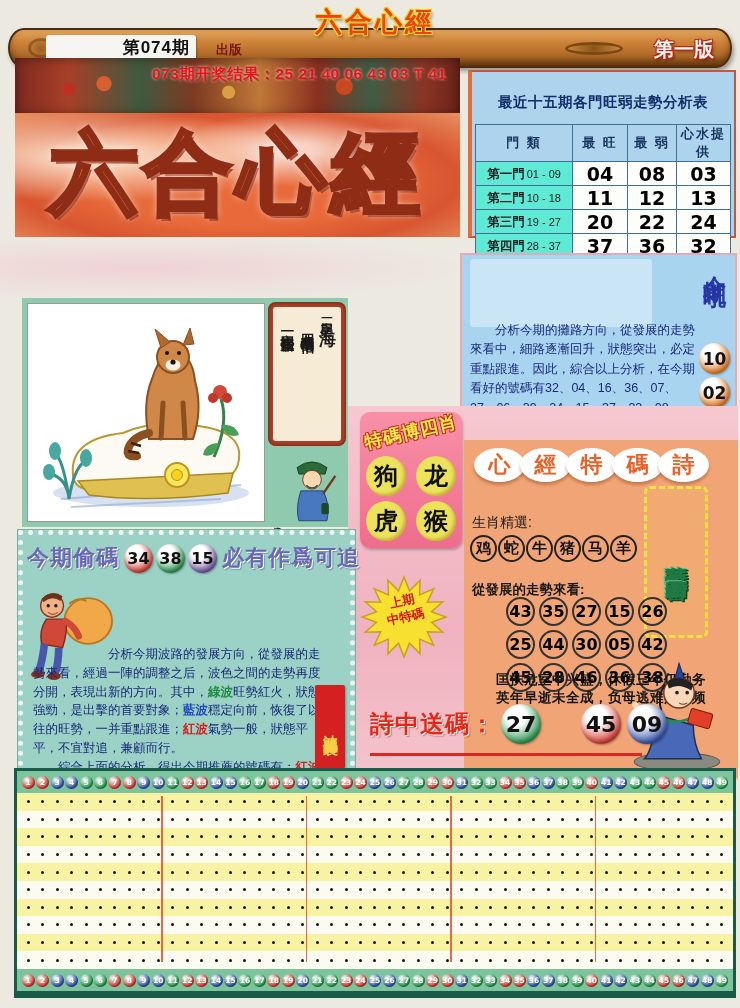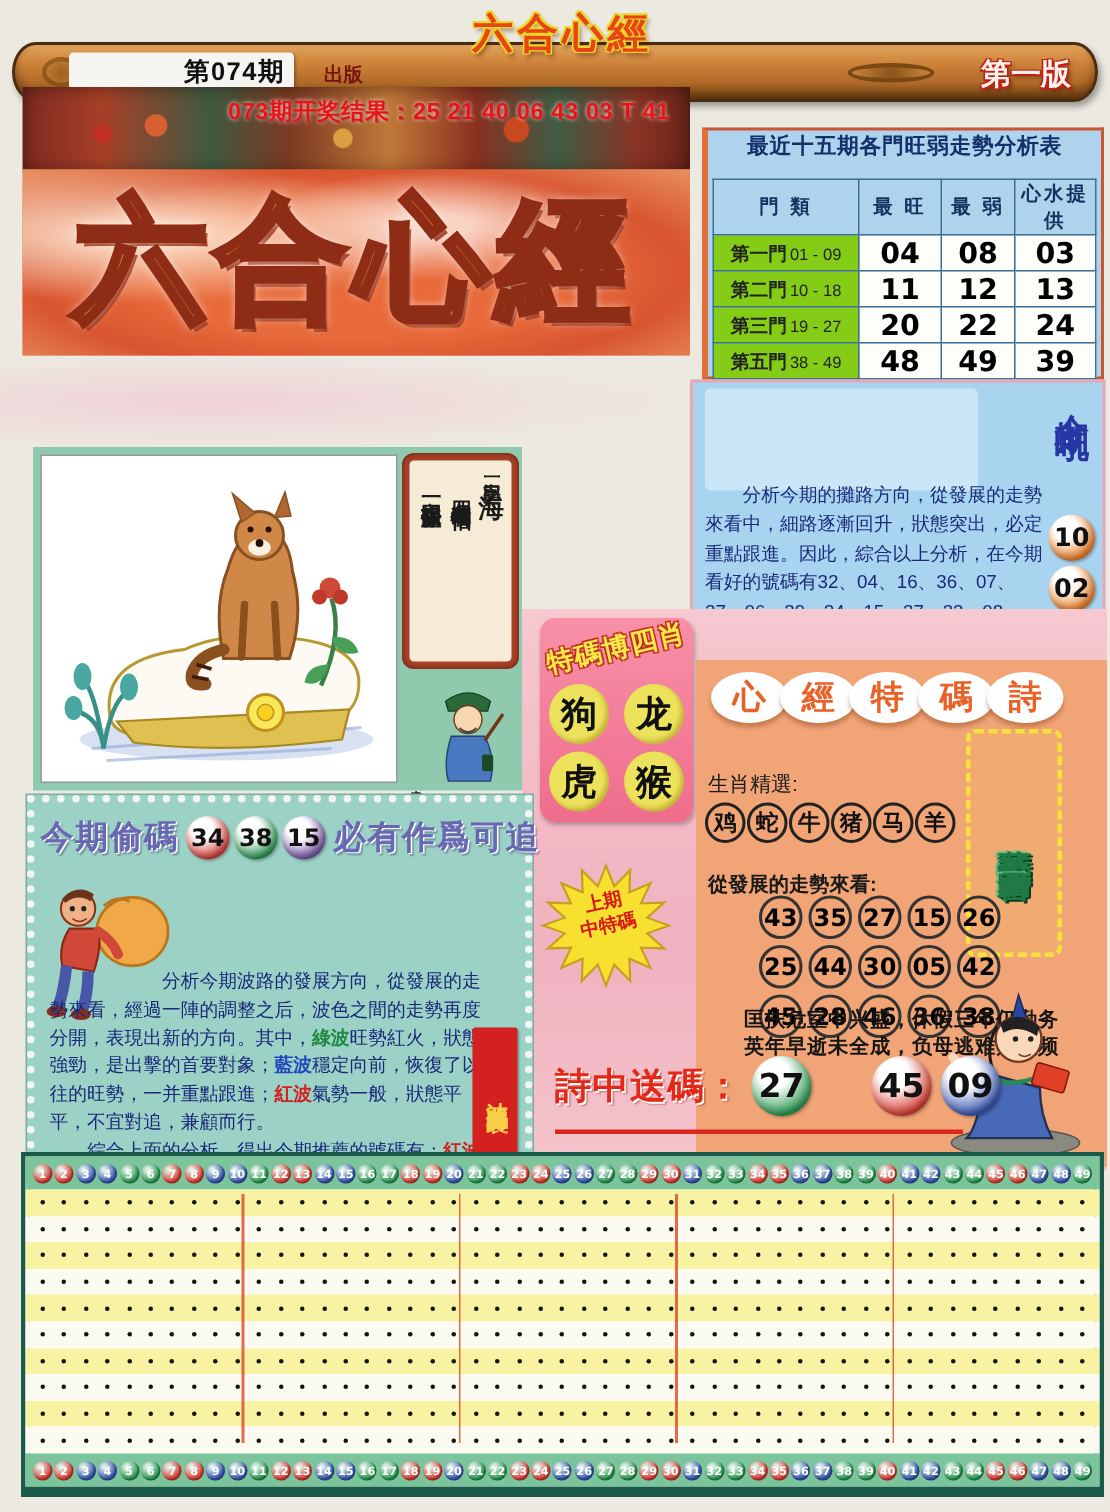--- a/index.html
+++ b/index.html
@@ -41,30 +41,30 @@
         radial-gradient(ellipse at 62% 30%, rgba(255,255,255,.7) 0 6%, transparent 30%),
         radial-gradient(ellipse at 50% 55%, #e86a3a 0 45%, #d85530 70%, #e89060 100%),
         linear-gradient(90deg,#e8a070,#d85028 40%,#e06038 75%,#f0b890);}
   .title-art span{display:block;text-align:center;line-height:120px;font-size:88px;font-weight:bold;color:#e8894e;
        letter-spacing:6px;-webkit-text-stroke:4px #8e2c16;
        text-shadow:0 0 8px rgba(255,255,255,.85), 3px 4px 0 #a03418;}
   .wash-pink{position:absolute;left:0;top:236px;width:468px;height:64px;
        background:radial-gradient(ellipse at 30% 50%, rgba(244,190,205,.55), rgba(236,233,225,0) 70%);}
 
   
-  .trend-box{position:absolute;left:468px;top:85px;width:268px;height:168px;background:#aed3ec;
-       border:2px solid #cc5533;border-left:4px solid #e07038;padding:0 3px;}
+  .trend-box{position:absolute;left:468px;top:70px;width:268px;height:168px;background:#aed3ec;
+       border:2px solid #cc5533;border-left:4px solid #e07038;padding:20px 3px;}
   .trend-title{text-align:center;font-size:14.5px;font-weight:bold;color:#14306a;letter-spacing:.5px;margin:1px 0 2px;}
   table.trend{width:100%;border-collapse:collapse;margin-top:12px;}
   table.trend th,table.trend td{border:1px solid #3f6f92;text-align:center;}
   table.trend th{font-size:13px;font-weight:bold;color:#16325e;height:21px;letter-spacing:2px;}
   table.trend th:nth-child(1){width:97px;}
   table.trend th:nth-child(2){width:55px;}
   table.trend th:nth-child(3){width:49px;}
-  .gate-cell{background:#84cc16;height:24px;}
+  .gate-cell{background:#5eead4;height:24px;}
   .gate-name{font-size:12.5px;font-weight:bold;color:#222;}
   .gate-range{font-size:11px;color:#222;margin-left:2px;}
   .num-cell{background:#fdfdfa;font-family:"DejaVu Sans",sans-serif;font-size:19px;font-weight:bold;color:#000;}
 
   
   .blue-panel{position:absolute;left:460px;top:253px;width:277px;height:195px;background:#a9d4ef;
        border:2px solid #e8a8b4;}
   .faded{position:absolute;left:8px;top:4px;width:182px;height:68px;background:#c9e5f6;border-radius:4px;}
   .roar{position:absolute;right:4px;top:2px;writing-mode:vertical-rl;text-orientation:upright;
        font-size:23px;font-weight:bold;color:#2636a2;letter-spacing:5px;}
@@ -214,20 +214,26 @@
             <td class="gate-cell"><span class="gate-name">第二門</span><span class="gate-range">10 - 18</span></td>
             <td class="num-cell">11</td>
             <td class="num-cell">12</td>
             <td class="num-cell">13</td>
           </tr>
           <tr>
             <td class="gate-cell"><span class="gate-name">第三門</span><span class="gate-range">19 - 27</span></td>
             <td class="num-cell">20</td>
             <td class="num-cell">22</td>
             <td class="num-cell">24</td>
+          </tr>
+          <tr>
+            <td class="gate-cell"><span class="gate-name">第四門</span><span class="gate-range">28 - 37</span></td>
+            <td class="num-cell">37</td>
+            <td class="num-cell">36</td>
+            <td class="num-cell">32</td>
           </tr>
           <tr>
             <td class="gate-cell"><span class="gate-name">第五門</span><span class="gate-range">38 - 49</span></td>
             <td class="num-cell">48</td>
             <td class="num-cell">49</td>
             <td class="num-cell">39</td>
           </tr>
         </tbody>
     </table>
   </div>

